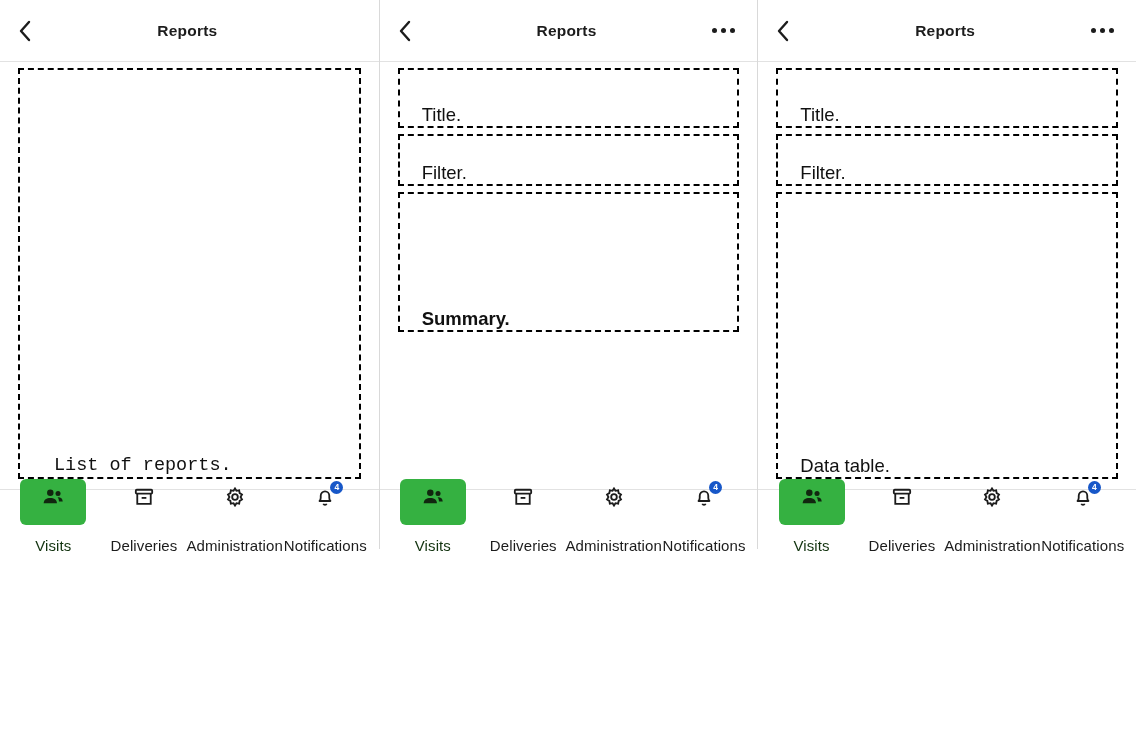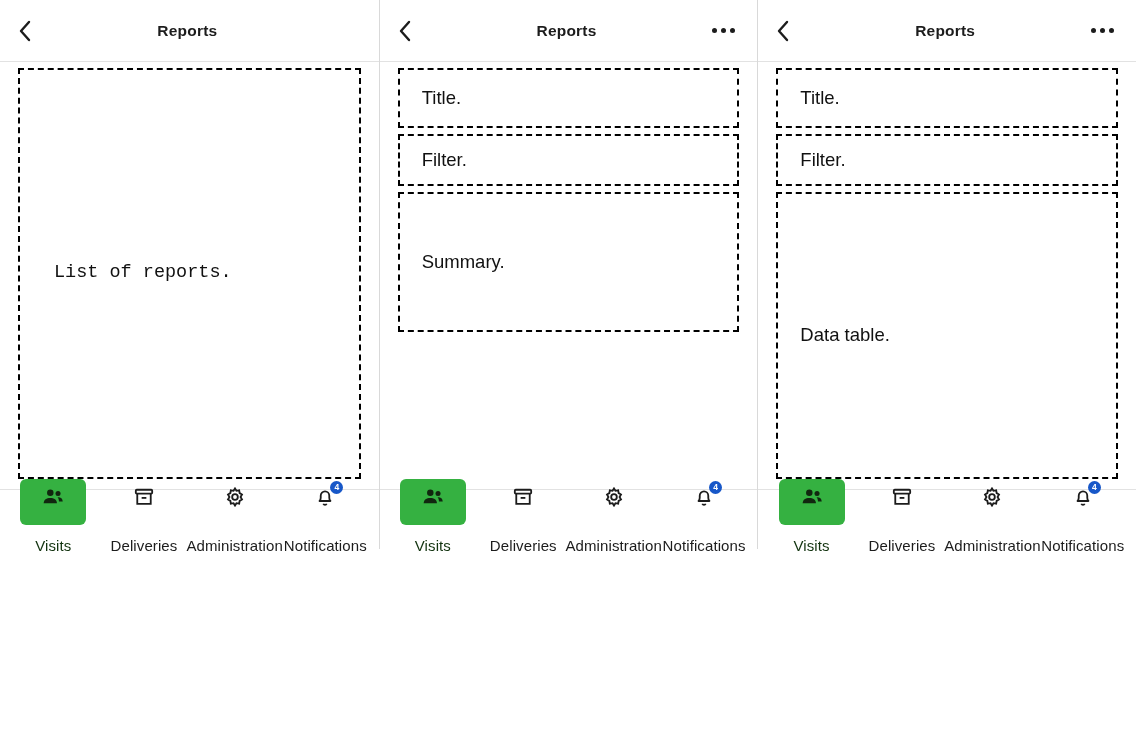--- a/index.html
+++ b/index.html
@@ -87,39 +87,39 @@
     padding: 6px 18px 0 18px;
     box-sizing: border-box;
     display: flex;
     flex-direction: column;
     overflow: hidden;
   }
   .wbox {
     border: 2.5px dashed #000000;
     box-sizing: border-box;
     display: flex;
-    align-items: center;
+    align-items: flex-end;
     padding: 0 22px;
     margin-bottom: 6px;
     background: #ffffff;
   }
   .wbox-label {
     font-size: 18.5px;
     color: #111111;
     line-height: 1.2;
   }
 
   
   .s1-list { flex: 1 1 auto; justify-content: flex-start; margin-bottom: 10px; }
   .s1-list .wbox-label { margin-left: 12px; font-family: Liberation Mono, monospace; }
 
   
   .s2-title  { height: 60px; }
   .s2-filter { height: 52px; }
-  .s2-summary{ height: 140px; }
+  .s2-summary{ height: 140px; font-weight: bold; }
   .s2-viz    { height: 265px; }
   .s2-link   { height: 58px; margin-bottom: 0; }
 
   
   .s3-title  { height: 60px; }
   .s3-filter { height: 52px; }
   .s3-table  { flex: 1 1 auto; margin-bottom: 10px; }
 
   
   .bottom-nav {

